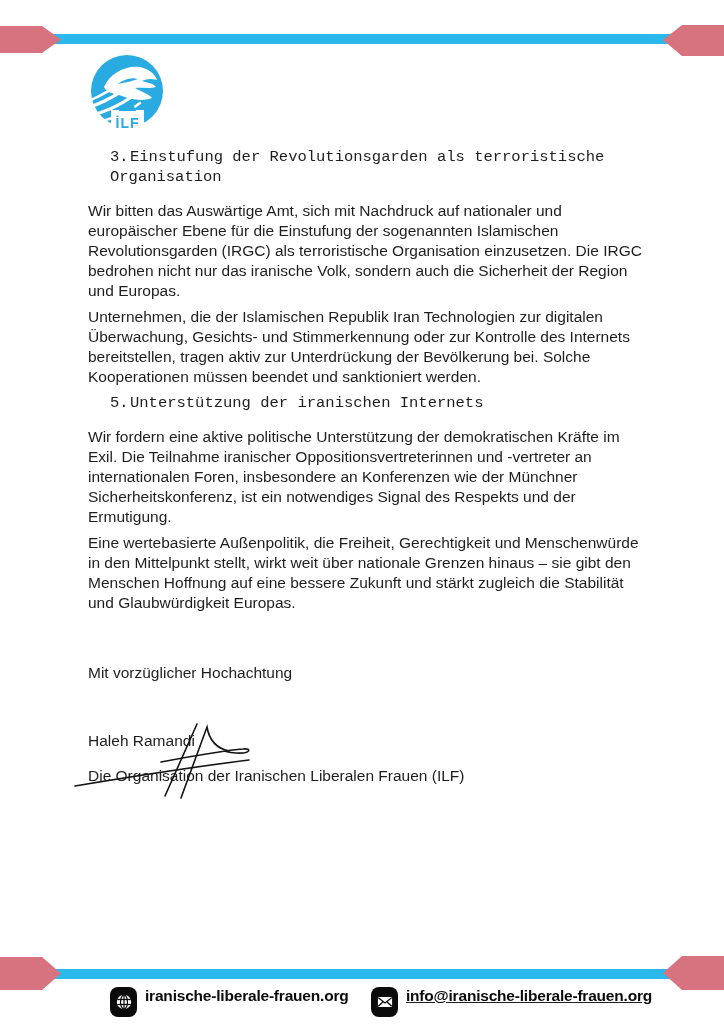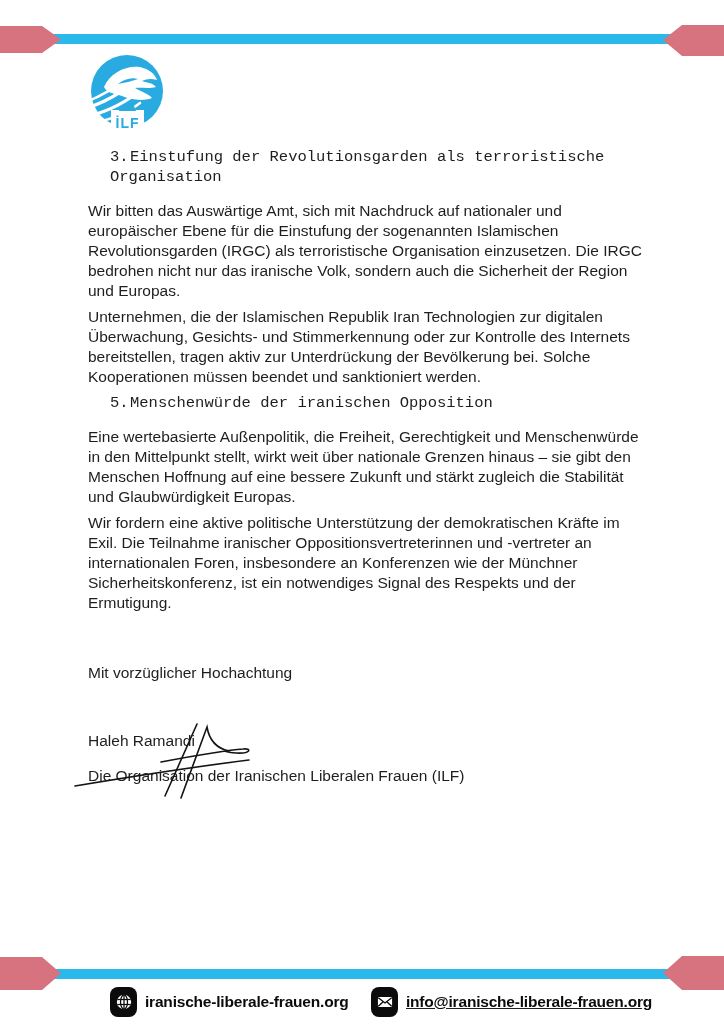--- a/index.html
+++ b/index.html
@@ -24,21 +24,21 @@
     position:absolute;left:88px;top:147px;width:556px;
     font-size:15.5px;line-height:20px;color:var(--text);
   }
   .sec-heading{margin:0 0 14px 0;padding-left:22px;font-weight:400;font-size:15.5px;line-height:20px;font-family:Liberation Mono, monospace;}
   .sec-number{display:inline-block;width:20px;}
   .sec-body{margin:0 0 6px 0;}
   .valediction{margin:50px 0 0 0;}
   .signer-name{margin:48px 0 0 0;}
   .signer-org{margin:15px 0 0 0;}
   .signature{position:absolute;left:68px;top:710px;width:200px;height:92px;}
-  .footer-item{position:absolute;top:987px;display:flex;align-items:center;gap:8px;}
+  .footer-item{position:absolute;top:987px;display:flex;gap:8px;}
   .footer-item.site{left:110px;}
   .footer-item.mail{left:371px;text-decoration:underline;}
   .icon-tile{
     width:27px;height:30px;border-radius:8px;background:var(--footer-black);
     display:flex;align-items:center;justify-content:center;flex:0 0 auto;
   }
   .footer-label{
     font-weight:700;font-size:15.5px;color:var(--footer-black);
     letter-spacing:-0.2px;white-space:nowrap;
   }
@@ -64,24 +64,24 @@
   <path d="M45,57 L62,57 L60,52 L47,52 Z" style="fill:var(--logo-blue)"></path>
   <text x="53.5" y="74" text-anchor="middle" font-family="Liberation Sans, sans-serif" font-size="14" font-weight="700" letter-spacing="1" style="fill:var(--logo-blue)">İLF</text>
 </svg>
 
 <div class="content">
   <h3 class="sec-heading"><span class="sec-number">3.</span><span>Einstufung der Revolutionsgarden als terroristische Organisation</span></h3>
   <p class="sec-body">Wir bitten das Auswärtige Amt, sich mit Nachdruck auf nationaler und europäischer Ebene für die Einstufung der sogenannten Islamischen Revolutionsgarden (IRGC) als terroristische Organisation einzusetzen. Die IRGC bedrohen nicht nur das iranische Volk, sondern auch die Sicherheit der Region und Europas.</p>
 
   <p class="sec-body">Unternehmen, die der Islamischen Republik Iran Technologien zur digitalen Überwachung, Gesichts- und Stimmerkennung oder zur Kontrolle des Internets bereitstellen, tragen aktiv zur Unterdrückung der Bevölkerung bei. Solche Kooperationen müssen beendet und sanktioniert werden.</p>
 
-  <h3 class="sec-heading"><span class="sec-number">5.</span><span>Menschenwürde der iranischen Opposition</span></h3>
+  <h3 class="sec-heading"><span class="sec-number">5.</span><span>Unterstützung der iranischen Internets</span></h3>
+  <p class="sec-body">Wir fordern eine aktive politische Unterstützung der demokratischen Kräfte im Exil. Die Teilnahme iranischer Oppositionsvertreterinnen und -vertreter an internationalen Foren, insbesondere an Konferenzen wie der Münchner Sicherheitskonferenz, ist ein notwendiges Signal des Respekts und der Ermutigung.</p>
+
   <p class="sec-body">Eine wertebasierte Außenpolitik, die Freiheit, Gerechtigkeit und Menschenwürde in den Mittelpunkt stellt, wirkt weit über nationale Grenzen hinaus – sie gibt den Menschen Hoffnung auf eine bessere Zukunft und stärkt zugleich die Stabilität und Glaubwürdigkeit Europas.</p>
-
-  <p class="sec-body">Wir fordern eine aktive politische Unterstützung der demokratischen Kräfte im Exil. Die Teilnahme iranischer Oppositionsvertreterinnen und -vertreter an internationalen Foren, insbesondere an Konferenzen wie der Münchner Sicherheitskonferenz, ist ein notwendiges Signal des Respekts und der Ermutigung.</p>
 
   <p class="valediction">Mit vorzüglicher Hochachtung</p>
   <p class="signer-name">Haleh Ramandi</p>
   <p class="signer-org">Die Organisation der Iranischen Liberalen Frauen (ILF)</p>
 </div>
 
 <svg class="signature" viewBox="0 0 200 92">
   <g fill="none" stroke="#141414" stroke-width="1.6" stroke-linecap="round">
     <path d="M7,76 C55,68 125,57 181,50"></path>
     <path d="M93,52 C125,46 160,40 175,39 C184,38 183,44 168,43 C163,42.6 160,42 158,41.5"></path>

